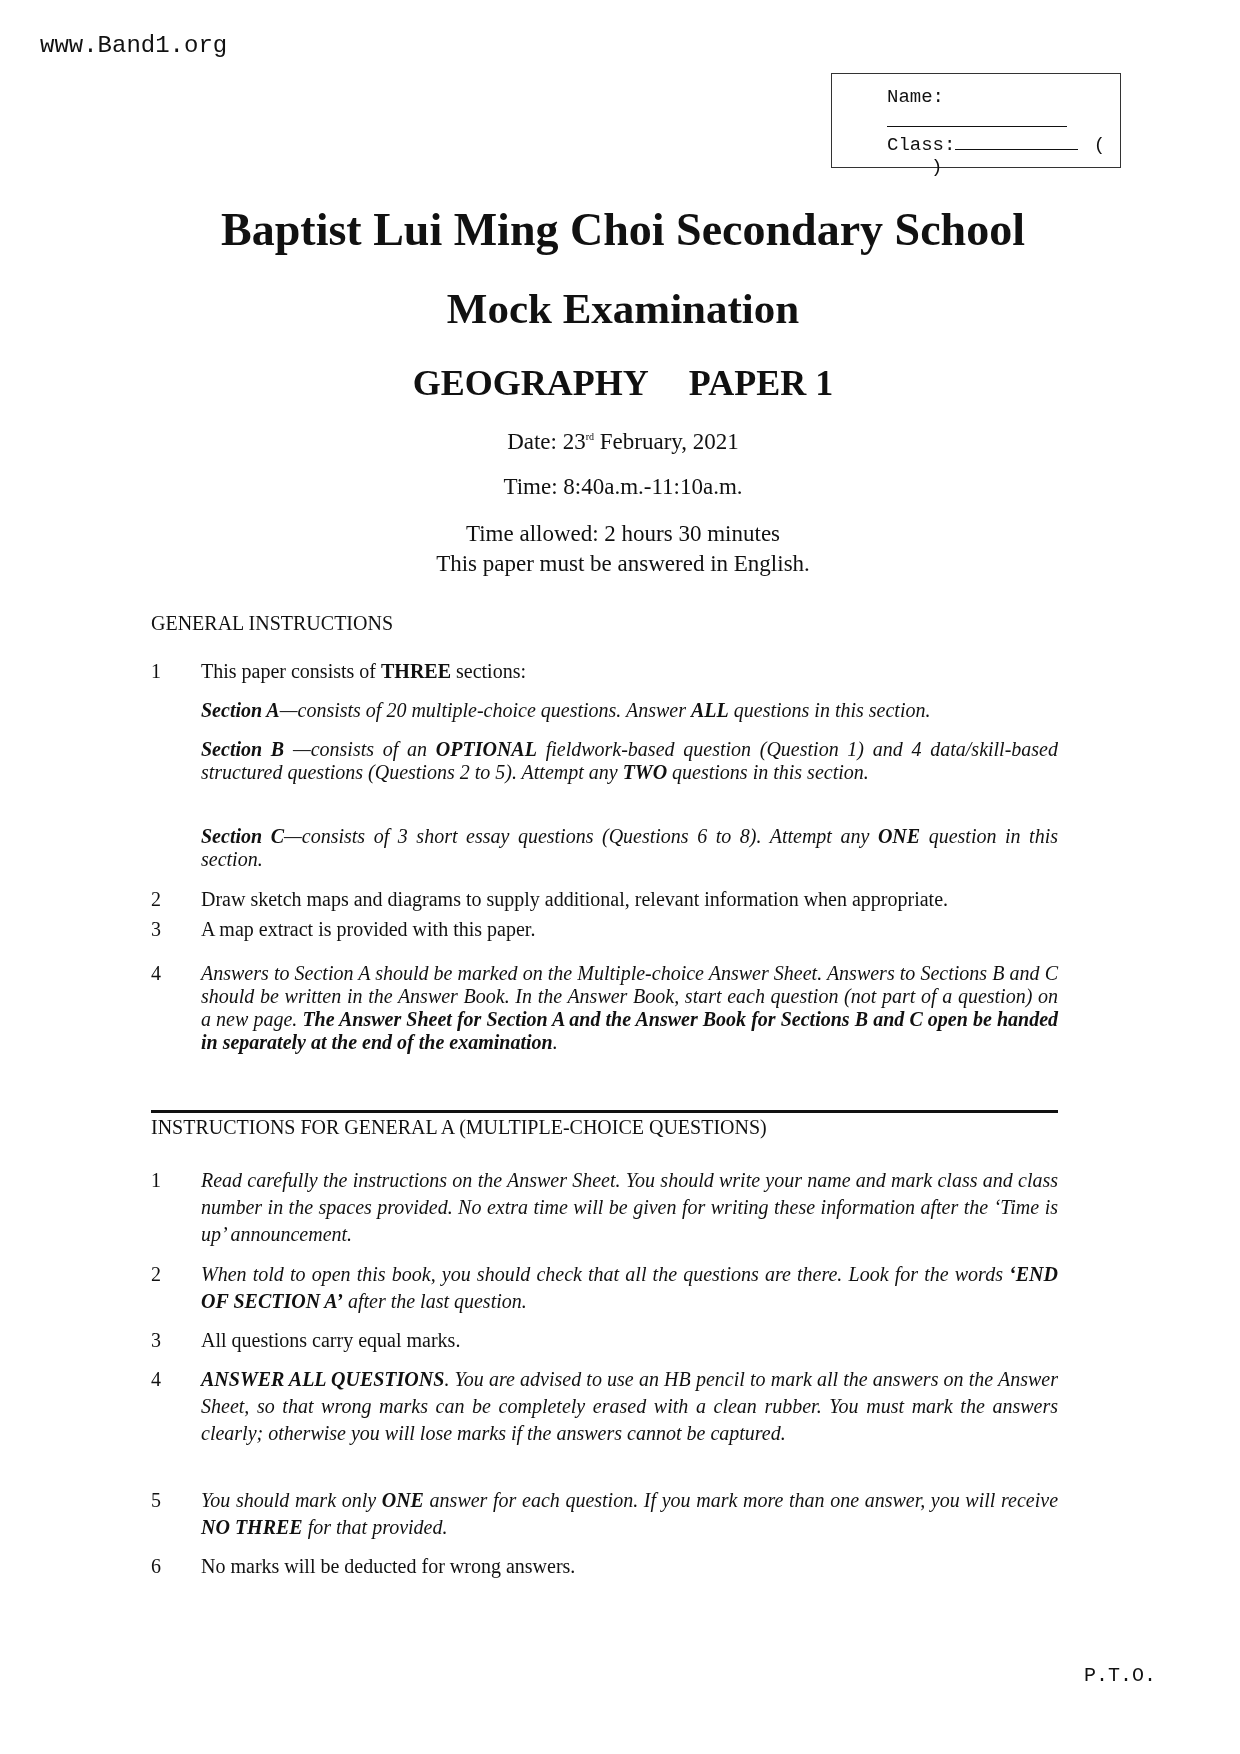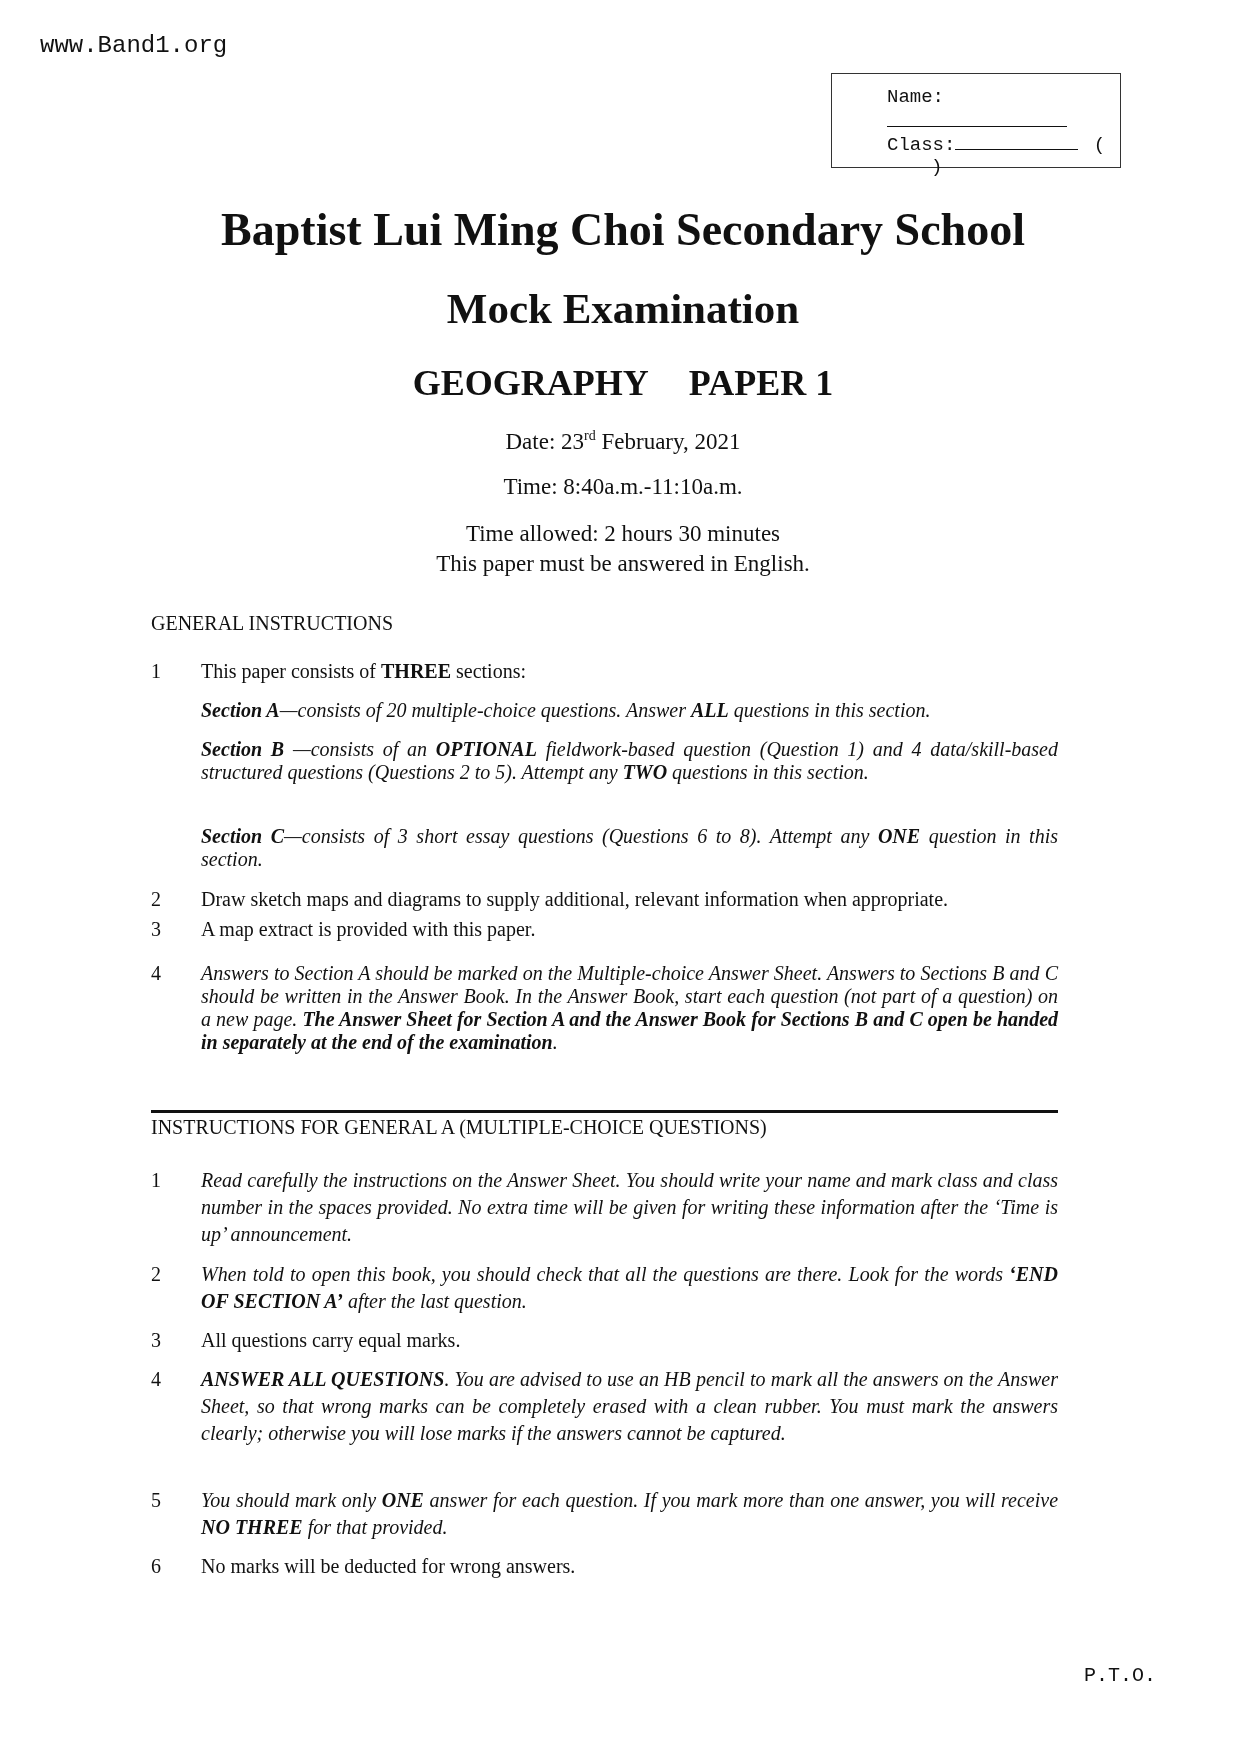--- a/index.html
+++ b/index.html
@@ -15,21 +15,21 @@
     #name-box .r1 { top: 12px; }
     #name-box .r2 { top: 57px; }
     .uline { display: inline-block; border-bottom: 1.5px solid #111; vertical-align: baseline; height: 18px; }
 
     .center { left: 0; width: 1246px; text-align: center; }
     #school { top: 203px; font-size: 46px; font-weight: bold; }
     #exam { top: 284px; font-size: 43px; font-weight: bold; }
     #paper { top: 362px; font-size: 36px; font-weight: bold; word-spacing: 0; }
     #paper .gap { display: inline-block; width: 40px; }
     #date { top: 429px; font-size: 23px; }
-    #date sup { font-size: 14px; vertical-align: 9px; line-height: 0; }
+    #date sup { font-size: 10px; vertical-align: 9px; line-height: 0; }
     #time { top: 474px; font-size: 23px; }
     #allowed { top: 519px; font-size: 23px; line-height: 30px; }
 
     .heading { left: 151px; font-size: 20px; font-weight: normal; }
     #gen-head { top: 612px; }
     #sec-head { top: 1116px; }
 
     .list { left: 151px; width: 907px; font-size: 20px; line-height: 23px; }
     .item { position: absolute; left: 0; width: 907px; }
     .num { position: absolute; left: 0; top: 0; width: 30px; }

